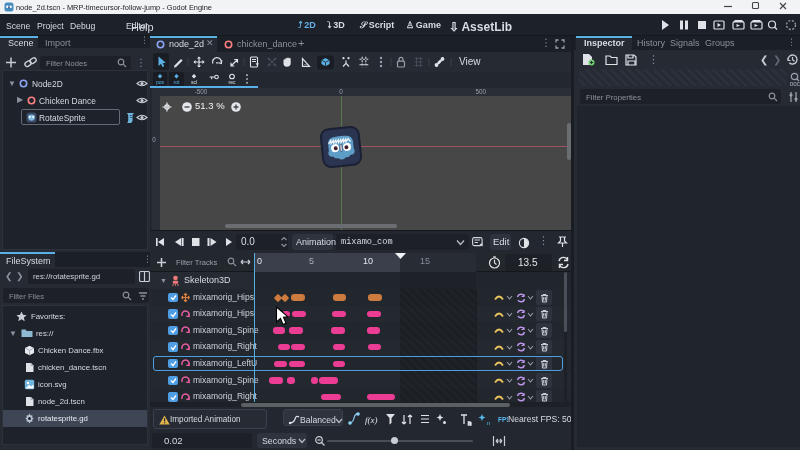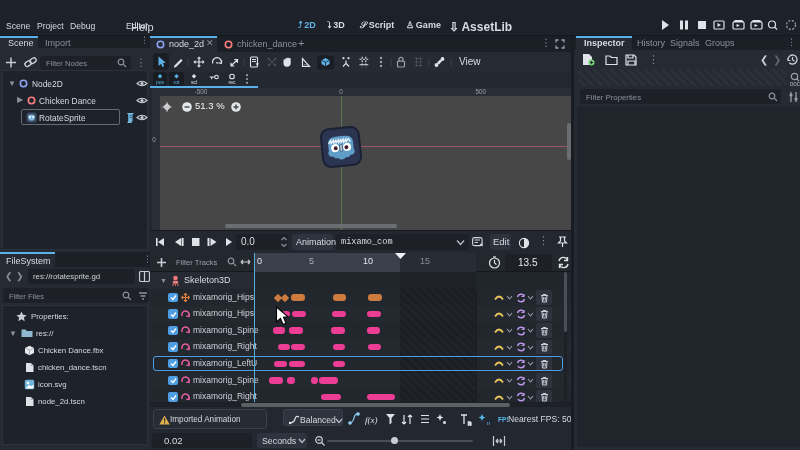--- a/index.html
+++ b/index.html
@@ -8,20 +8,34 @@
   .abs { position:absolute; white-space:nowrap; }
   span.abs, div.abs { line-height:1.25; }
   #win { position:relative; width:800px; height:450px; }
   .t { color:#d7dbe2; }
   .dim { color:#8b919c; }
 </style>
 </head>
 <body>
 <div id="win">
 
+  <div class="abs" style="left:0;top:0;width:800px;height:14px;background:#f2f3f4;">
+    <svg class="abs" style="left:4px;top:2px;" width="10" height="10" viewBox="0 0 10 10">
+      <rect x="0.5" y="0.5" width="9" height="9" rx="2.5" fill="#478cbf"></rect>
+      <circle cx="3.4" cy="4.8" r="1.3" fill="#fff"></circle>
+      <circle cx="6.6" cy="4.8" r="1.3" fill="#fff"></circle>
+      <rect x="4.4" y="4.4" width="1.2" height="2" fill="#333f67"></rect>
+    </svg>
+    <div class="abs" style="left:16px;top:2.5px;font-size:7.4px;color:#1b1b1b;line-height:9px;">node_2d.tscn - MRP-timecursor-follow-jump - Godot Engine</div>
+    <svg class="abs" style="left:720px;top:0;" width="72" height="13" viewBox="0 0 72 13">
+      <line x1="4" y1="6.5" x2="12" y2="6.5" stroke="#444" stroke-width="1.2"></line>
+      <rect x="32.5" y="2.5" width="6" height="6" rx="1" fill="none" stroke="#444" stroke-width="1.1"></rect>
+      <path d="M60 3 L66 9 M66 3 L60 9" stroke="#444" stroke-width="1.2"></path>
+    </svg>
+  </div>
 
   <div class="abs" style="left:0;top:14px;width:800px;height:22px;background:#1d212a;border-bottom:1px solid #14171c;">
     <span class="abs t" style="left:6px;top:6.5px;font-size:8.6px;">Scene</span>
     <span class="abs t" style="left:37px;top:6.5px;font-size:8.6px;">Project</span>
     <span class="abs t" style="left:70px;top:6.5px;font-size:8.6px;">Debug</span>
     <span class="abs t" style="left:102px;top:6.5px;font-size:8.6px;margin-left:24px;">Editor</span>
     <span class="abs t" style="left:131px;top:6.5px;font-size:11px;">Help</span>
 
     <span class="abs" style="left:298px;top:6px;color:#63b4e8;font-size:9px;font-weight:bold;">⤴ 2D</span>
     <span class="abs t" style="left:327px;top:6px;font-size:9px;font-weight:bold;">⤵ 3D</span>
@@ -144,21 +158,21 @@
       <svg class="abs" style="left:135px;top:3px;" width="10" height="10" viewBox="0 0 10 10">
           <path d="M1 2 h8 M2.5 5 h5 M4 8 h2" stroke="#8b919c" stroke-width="1.3"></path>
         </svg>
     </div>
 
     <div class="abs" style="left:2px;top:269px;width:146px;height:140px;background:#1e222a;border:1px solid #2c313a;">
       <div class="abs" style="left:0;top:2px;height:17px;width:144px;">
         <svg class="abs" style="left:13px;top:3px;" width="11" height="11" viewBox="0 0 11 11">
             <path d="M5.5 0.5 L7 3.8 L10.6 4.2 L7.9 6.6 L8.7 10.2 L5.5 8.3 L2.3 10.2 L3.1 6.6 L0.4 4.2 L4 3.8 Z" fill="#c9ced6"></path>
           </svg>
-        <span class="abs t" style="left:28px;top:4px;font-size:7.8px;">Properties:</span>
+        <span class="abs t" style="left:28px;top:4px;font-size:7.8px;">Favorites:</span>
       </div>
       <div class="abs" style="left:0;top:19px;height:17px;width:144px;">
         <span class="abs dim" style="left:6px;top:4px;font-size:8px;">▼</span>
         <svg class="abs" style="left:18px;top:3px;" width="12" height="10" viewBox="0 0 12 10">
             <path d="M0.5 1.5 h4 l1.3 1.5 h5.7 v6 h-11 z" fill="#8fb9d0"></path>
           </svg>
         <span class="abs t" style="left:33px;top:4px;font-size:7.8px;">res://</span>
       </div>
       <div class="abs" style="left:0;top:53px;height:17px;width:144px;">
         <svg class="abs" style="left:21px;top:3px;" width="11" height="11" viewBox="0 0 11 11">
@@ -181,20 +195,27 @@
             <path d="M1.5 9.5 L5 5.8 L7 7.6 L9.5 5.4 V9.5 Z" fill="#fff"></path>
           </svg>
         <span class="abs t" style="left:35px;top:4px;font-size:7.8px;">icon.svg</span>
       </div>
       <div class="abs" style="left:0;top:87px;height:17px;width:144px;">
         <svg class="abs" style="left:21px;top:3px;" width="11" height="11" viewBox="0 0 11 11">
             <path d="M2 1 h5 l2.5 2.5 V10 H2 Z" fill="#dfe3e8"></path>
             <path d="M7 1 V3.5 H9.5" fill="none" stroke="#9aa2ae" stroke-width="0.8"></path>
           </svg>
         <span class="abs t" style="left:35px;top:4px;font-size:7.8px;">node_2d.tscn</span>
+      </div>
+      <div class="abs" style="left:0;top:104px;height:17px;width:144px;background:#3e4656;">
+        <svg class="abs" style="left:21px;top:3px;" width="11" height="11" viewBox="0 0 11 11">
+            <path d="M5.5 0.5 l1 1.7 2 0.3 -0.3 2 1.6 1 -1.6 1 0.3 2 -2 0.3 -1 1.7 -1-1.7 -2-0.3 0.3-2 -1.6-1 1.6-1 -0.3-2 2-0.3 Z" fill="#b8c3d4"></path>
+            <circle cx="5.5" cy="5.5" r="1.5" fill="#1e222a"></circle>
+          </svg>
+        <span class="abs" style="left:35px;top:4px;font-size:7.8px;color:#e8ecf1;">rotatesprite.gd</span>
       </div>
     </div>
   </div>
 
   <div id="center" class="abs" style="left:150px;top:36px;width:421px;height:414px;background:#23272f;">
 
     <div class="abs" style="left:0;top:0;width:421px;height:16px;background:#1b1f26;"></div>
     <div class="abs" style="left:0;top:0;width:67px;height:16px;background:#252a33;border-top:2px solid #5ab1e8;"></div>
     <svg class="abs" style="left:6px;top:4px;" width="9" height="9" viewBox="0 0 9 9">
         <circle cx="4.5" cy="4.5" r="3.2" fill="none" stroke="#8da5f3" stroke-width="1.6"></circle>

